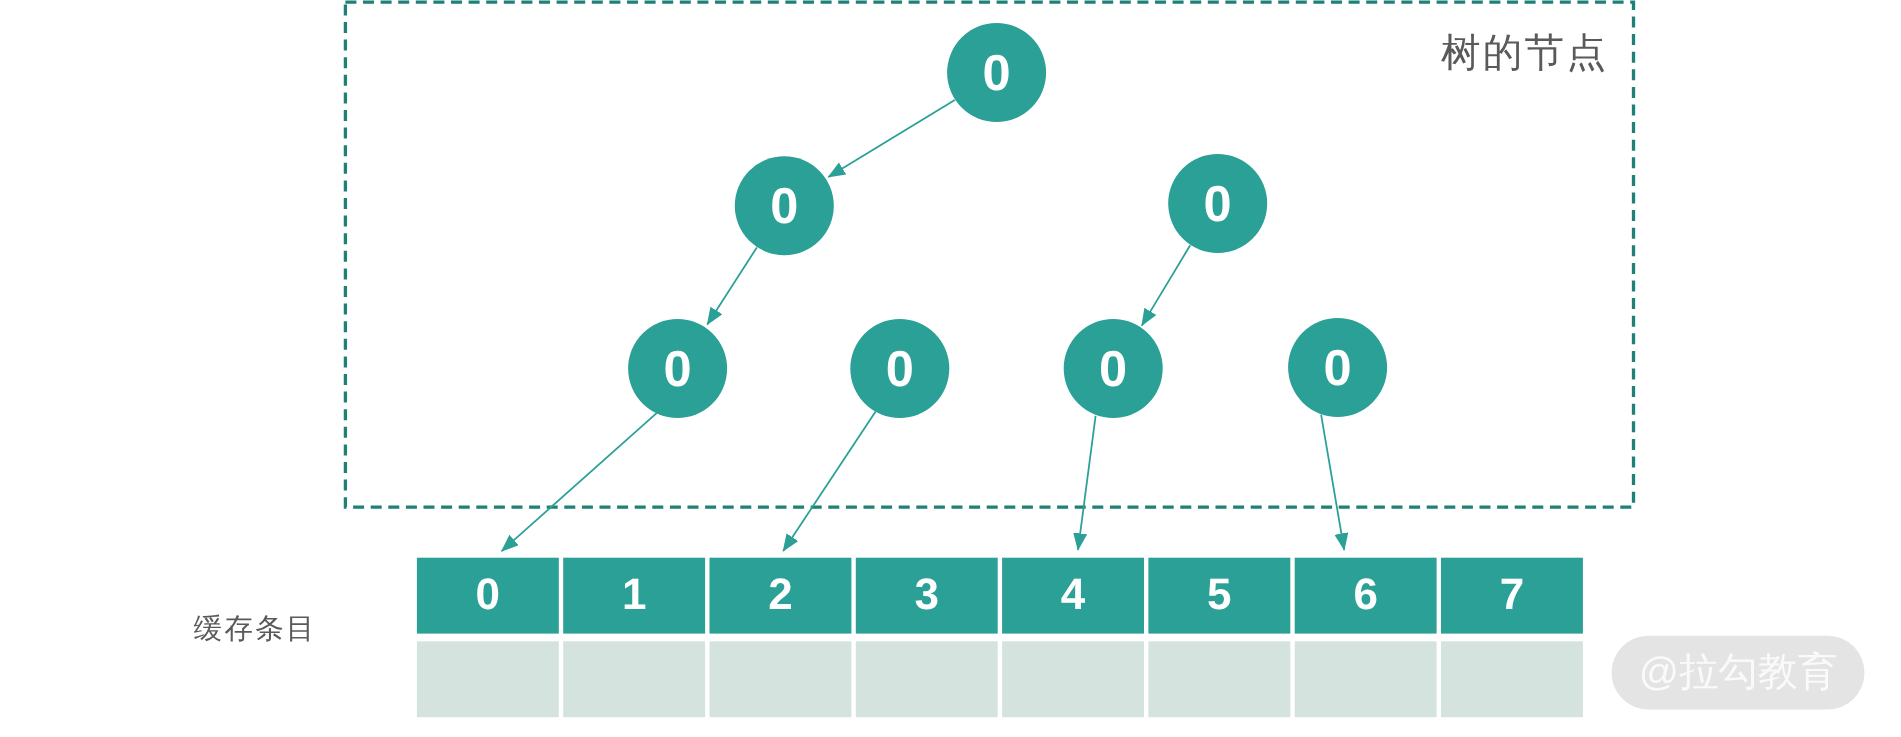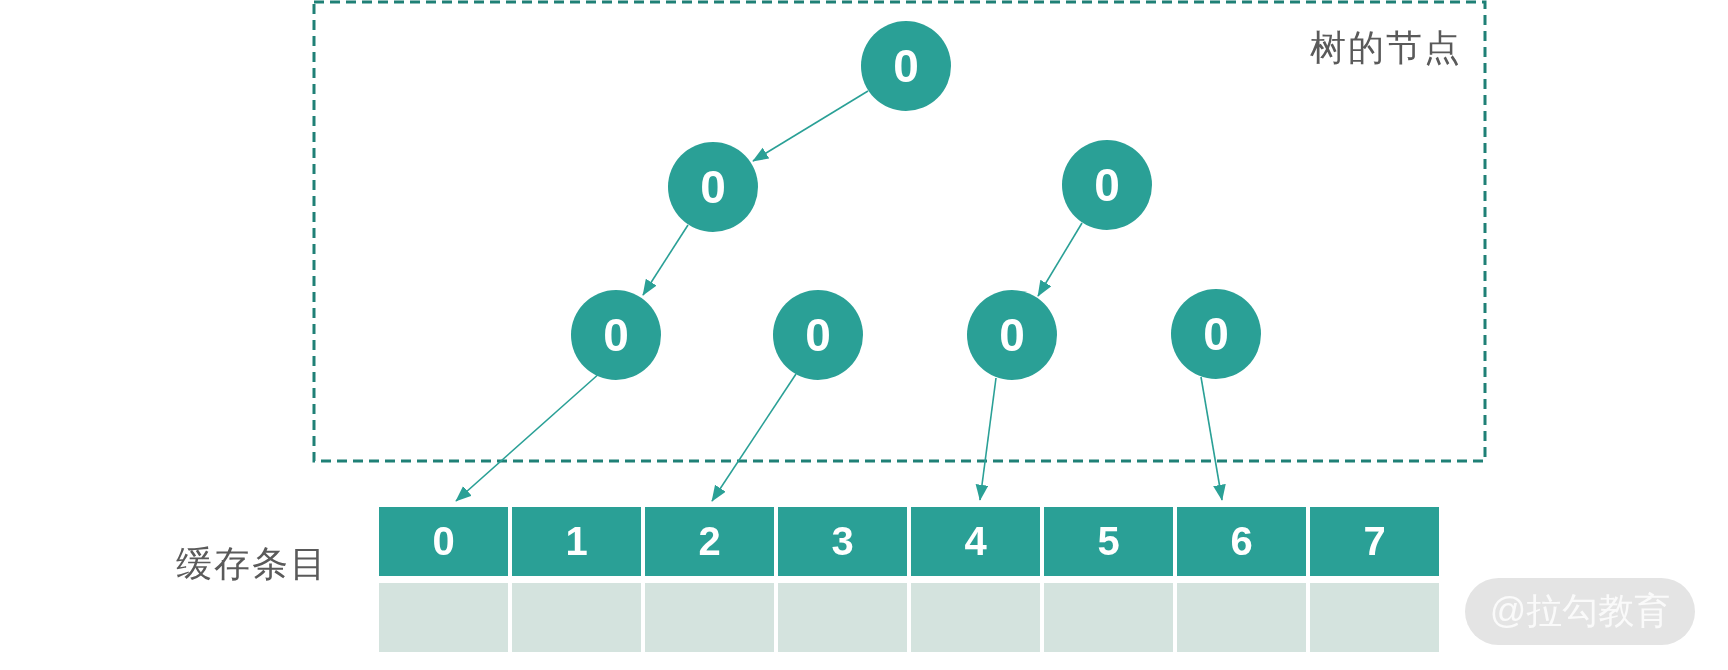--- a/index.html
+++ b/index.html
@@ -23,21 +23,21 @@
     position:absolute;width:90px;height:90px;border-radius:50%;
     background:var(--teal);display:flex;align-items:center;justify-content:center;
     color:#ffffff;font-size:46px;font-weight:bold;
   }
 
   .box-label{
     position:absolute;color:var(--label-gray);font-size:36px;font-weight:500;
     letter-spacing:2px;white-space:nowrap;
   }
   #tree-box-label{left:1310px;top:24px;width:156px;text-align:left;}
-  #cache-label{left:176px;top:540px;font-size:36px;}
+  #cache-label{left:176px;top:554px;font-size:26px;}
 
   .cache-row{
     position:absolute;left:379px;width:1060px;height:69px;
     display:flex;gap:4px;
   }
   #cache-row-index{top:507px;}
   #cache-row-slots{top:583px;}
   .cache-cell{
     flex:1;display:flex;align-items:center;justify-content:center;
     color:#ffffff;font-size:40px;font-weight:bold;

